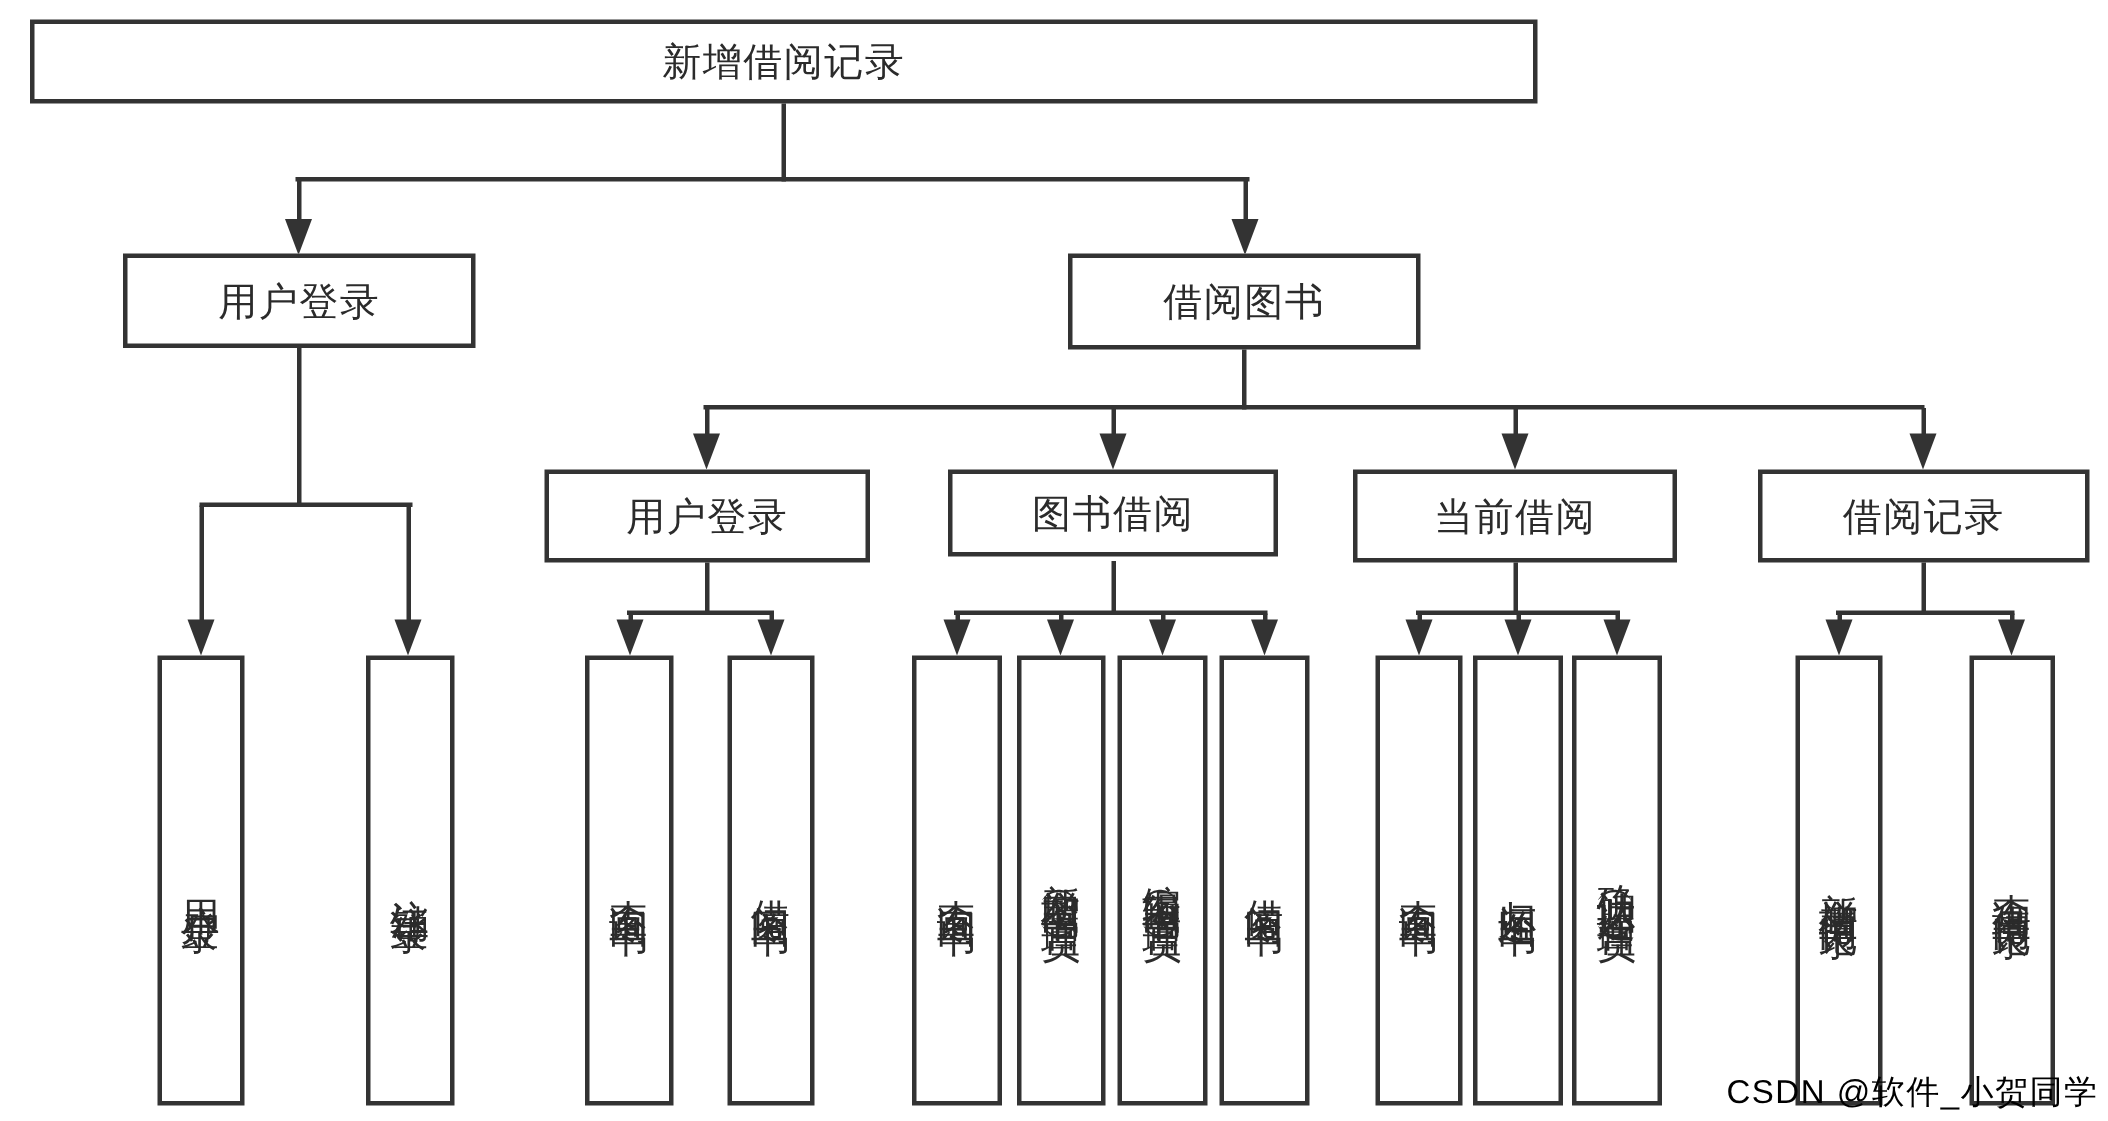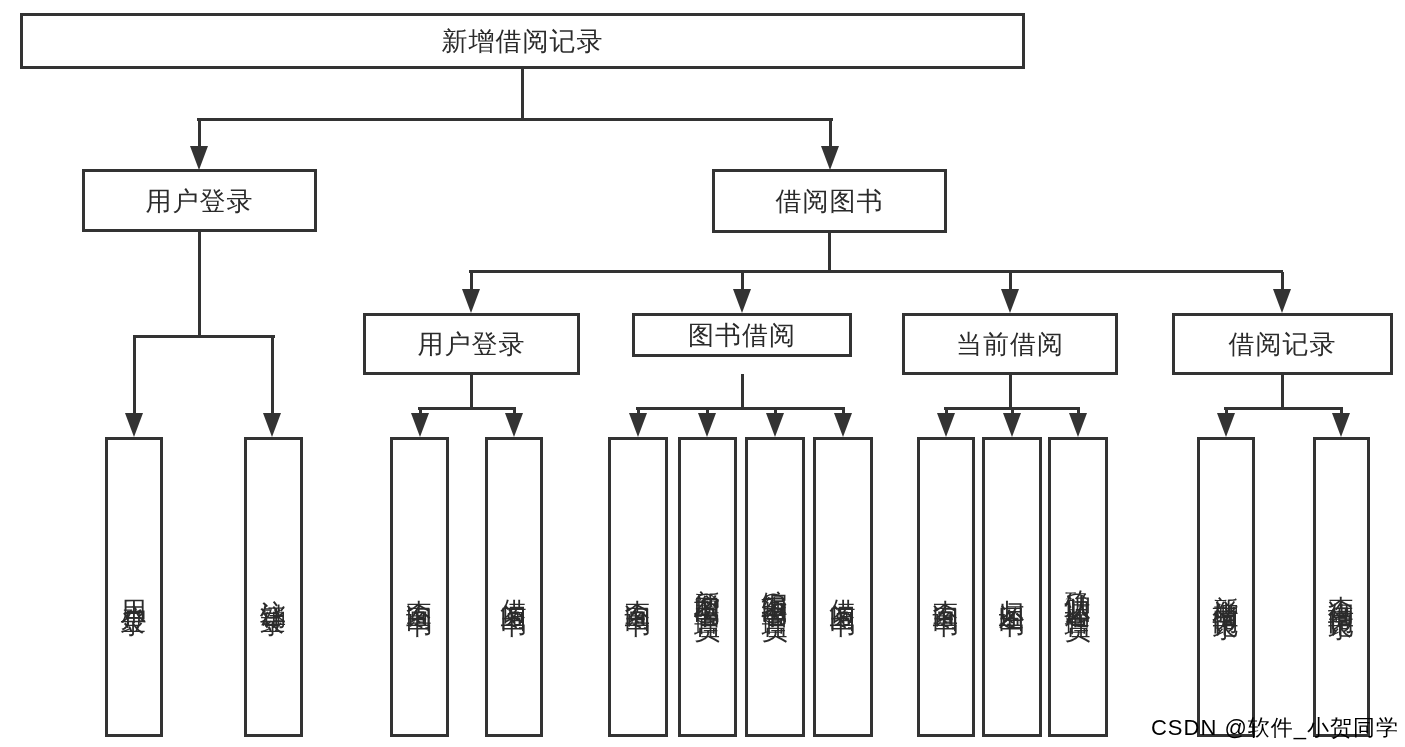--- a/index.html
+++ b/index.html
@@ -108,21 +108,21 @@
   <div class="hbox" style="left:82px;top:169px;width:235px;height:63px">
     <span>用户登录</span>
   </div>
   <div class="hbox" style="left:712px;top:169px;width:235px;height:64px">
     <span>借阅图书</span>
   </div>
 
   <div class="hbox" style="left:363px;top:313px;width:217px;height:62px">
     <span>用户登录</span>
   </div>
-  <div class="hbox" style="left:632px;top:313px;width:220px;height:44px">
+  <div class="hbox" style="left:632px;top:313px;width:220px;height:58px">
     <span>图书借阅</span>
   </div>
   <div class="hbox" style="left:1172px;top:313px;width:221px;height:62px">
     <span>借阅记录</span>
   </div>
   <div class="hbox" style="left:902px;top:313px;width:216px;height:62px">
     <span>当前借阅</span>
   </div>
 
   <div class="vbox" style="left:105px;width:58px">

